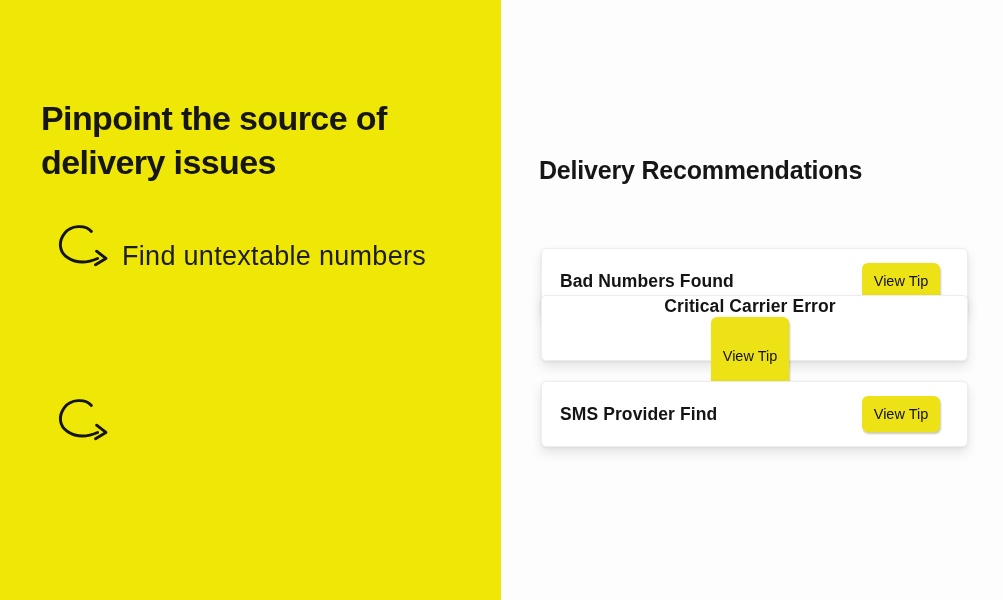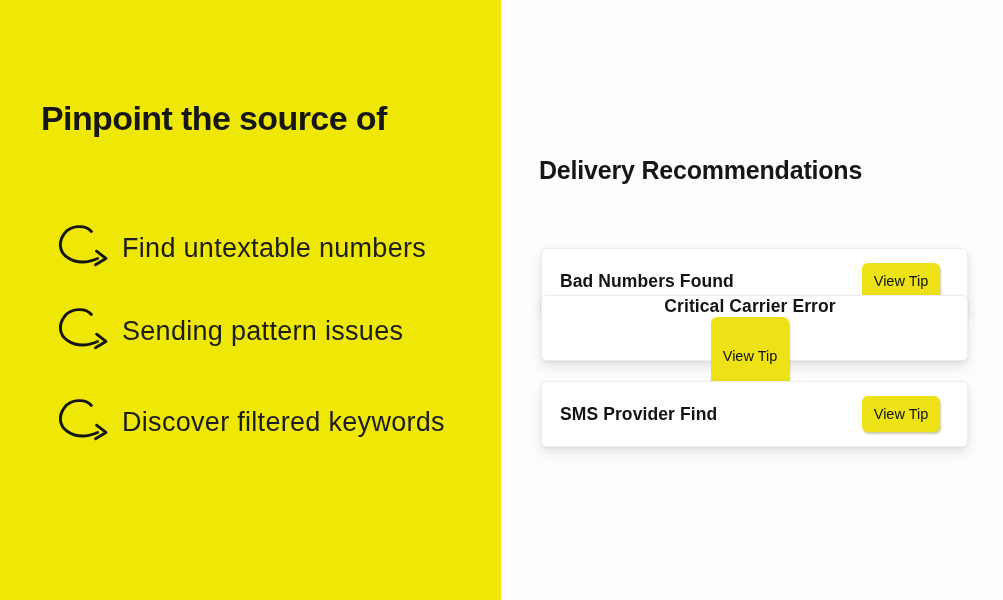--- a/index.html
+++ b/index.html
@@ -31,21 +31,21 @@
     font-weight: 800;
     letter-spacing: -0.6px;
     color: var(--text-dark, #161616);
   }
   .left-heading span { display: block; }
 
   .bullet {
     position: absolute;
     left: 54px;
     display: flex;
-    align-items: flex-start;
+    align-items: flex-end;
   }
   .bullet-row-1 { top: 220px; }
   .bullet-row-2 { top: 303px; }
   .bullet-row-3 { top: 394px; }
   .bullet .icon {
     width: 54px; height: 52px;
     flex: 0 0 54px;
   }
   .bullet-label {
     margin-left: 14px;
@@ -110,50 +110,41 @@
   }
 </style>
 </head>
 <body>
 
 <div class="canvas">
 
   <section class="left-panel">
     <h1 class="left-heading">
       <span>Pinpoint the source of</span>
+      <span>delivery issues</span>
     </h1>
 
     <div class="bullet bullet-row-1">
       <span class="icon">
         <svg viewBox="0 0 52 42" width="54" height="52" fill="none" stroke="#141414" stroke-width="2.8" stroke-linecap="round" stroke-linejoin="round">
           <path d="M 36 7 C 30 0 16 1 10 9 C 4 17 5 27 13 32 C 22 38 33 37 42 33"></path>
           <path d="M 41 26 L 50 33 L 40 39"></path>
         </svg>
       </span>
       <span class="bullet-label">Find untextable numbers</span>
     </div>
 
-    <div class="bullet bullet-row-2">
-      <span class="icon">
-        <svg viewBox="0 0 52 42" width="54" height="52" fill="none" stroke="#141414" stroke-width="2.8" stroke-linecap="round" stroke-linejoin="round">
-          <path d="M 36 7 C 30 0 16 1 10 9 C 4 17 5 27 13 32 C 22 38 33 37 42 33"></path>
-          <path d="M 41 26 L 50 33 L 40 39"></path>
-        </svg>
-      </span>
-      <span class="bullet-label">Sending pattern issues</span>
-    </div>
 
     <div class="bullet bullet-row-3">
       <span class="icon">
         <svg viewBox="0 0 52 42" width="54" height="52" fill="none" stroke="#141414" stroke-width="2.8" stroke-linecap="round" stroke-linejoin="round">
           <path d="M 36 7 C 30 0 16 1 10 9 C 4 17 5 27 13 32 C 22 38 33 37 42 33"></path>
           <path d="M 41 26 L 50 33 L 40 39"></path>
         </svg>
       </span>
-      <span class="bullet-label">Discover filtered keywords</span>
     </div>
   </section>
 
   <section class="right-panel">
     <h2 class="right-heading">Delivery Recommendations</h2>
 
     <div class="card card-1">
       <span class="card-title">Bad Numbers Found</span>
       <button class="view-tip-btn">View Tip</button>
     </div>

